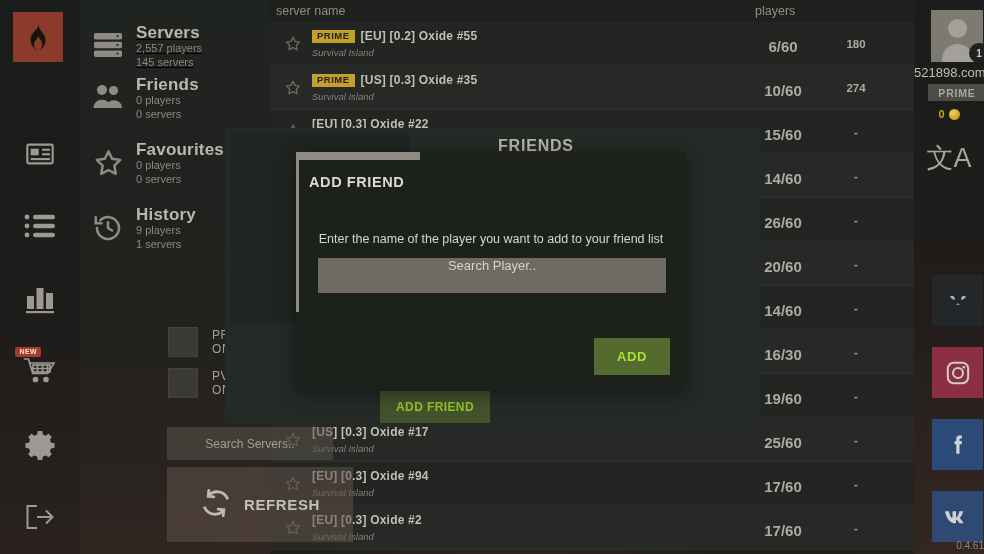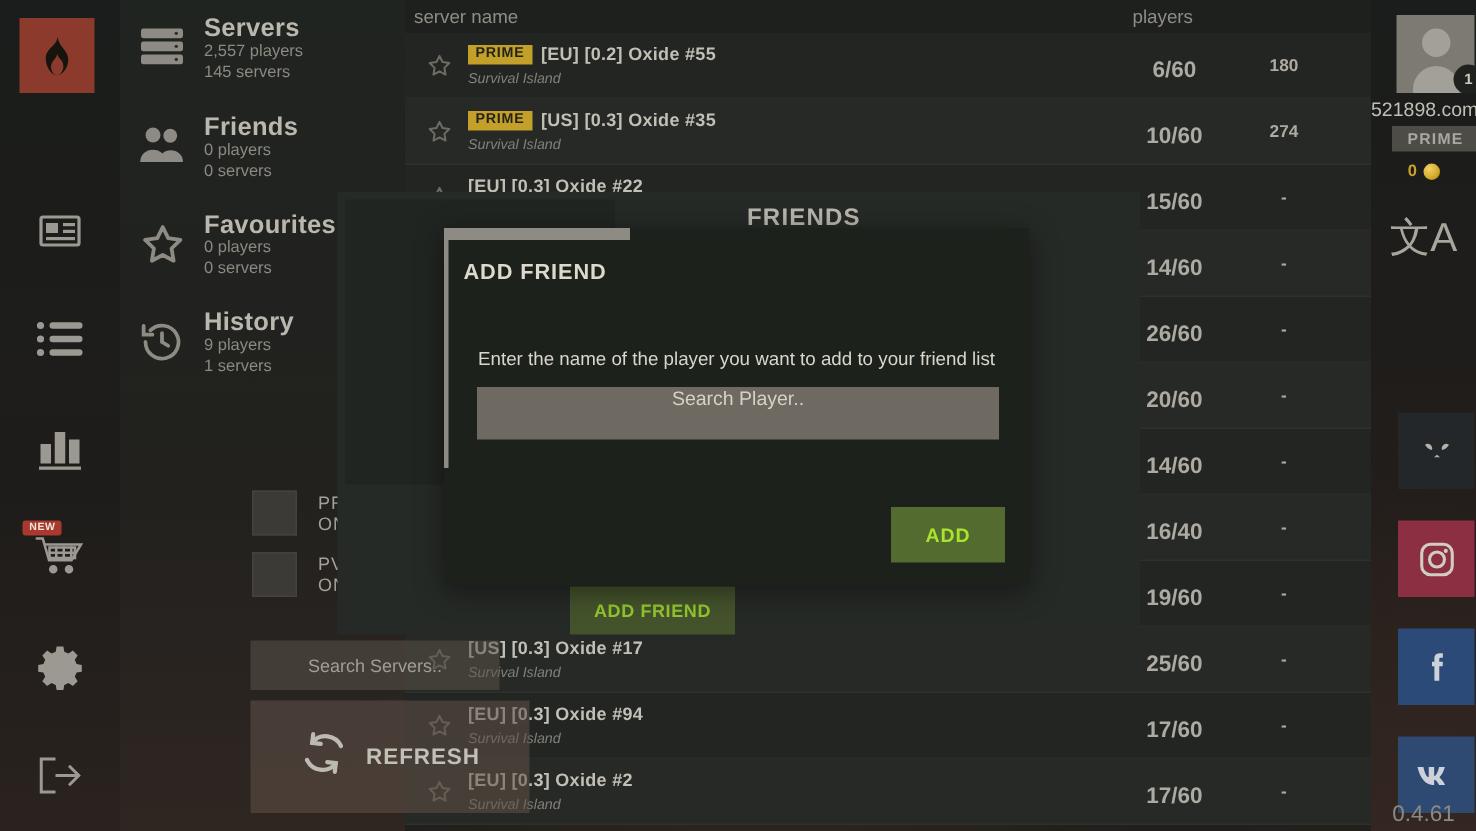--- a/index.html
+++ b/index.html
@@ -205,21 +205,21 @@
     text-align: center; font-size: 27px; color: #a7a59c;
     line-height: 1;
   }
   .social {
     position: absolute; left: 18px;
     width: 51px; height: 51px;
     display: flex; align-items: center; justify-content: center;
   }
   #version {
     position: absolute; left: 0; bottom: 3px; width: 70px;
-    text-align: center; font-size: 15px; color: #8b8981;
+    text-align: right; font-size: 10px; color: #8b8981;
   }
 
   
   #friends-panel {
     position: absolute; left: 225px; top: 128px;
     width: 535px; height: 295px;
     background: #262a27;
     z-index: 40;
   }
   #friends-title {
@@ -374,21 +374,21 @@
           <span class="sping">-</span>
         </div>
         <div class="srow alt">
           <span class="star"><svg width="18" height="18" viewBox="0 0 24 24" fill="none" stroke="currentColor" stroke-width="1.8" stroke-linejoin="round">
               <path d="M12 3l2.7 5.5 6 .9-4.35 4.25 1.03 6-5.38-2.83L6.62 19.65l1.03-6L3.3 9.4l6-.9z"></path>
             </svg></span>
           <span class="sname">
             <span>[US] [0.3] Oxide #30</span>
           </span>
           <span class="smap">Survival Island</span>
-          <span class="splayers">16/40</span>
+          <span class="splayers">16/30</span>
           <span class="sping">-</span>
         </div>
         <div class="srow">
           <span class="star"><svg width="18" height="18" viewBox="0 0 24 24" fill="none" stroke="currentColor" stroke-width="1.8" stroke-linejoin="round">
               <path d="M12 3l2.7 5.5 6 .9-4.35 4.25 1.03 6-5.38-2.83L6.62 19.65l1.03-6L3.3 9.4l6-.9z"></path>
             </svg></span>
           <span class="sname">
             <span>[EU] [0.3] Oxide #12</span>
           </span>
           <span class="smap">Survival Island</span>
@@ -426,21 +426,21 @@
           </span>
           <span class="smap">Survival Island</span>
           <span class="splayers">17/60</span>
           <span class="sping">-</span>
         </div>
       </div>
   </div>
 
   <div id="navpanel">
     <div id="nav-items">
-        <div class="nav-item" style="top: 4px;">
+        <div class="nav-item" style="top: 18px; text-decoration: underline;">
           <div class="nav-ico">
             <svg width="30" height="28" viewBox="0 0 30 28" fill="#8d8b83">
               <rect x="1" y="2" width="28" height="6.5" rx="1.6"></rect>
               <rect x="1" y="10.7" width="28" height="6.5" rx="1.6"></rect>
               <rect x="1" y="19.4" width="28" height="6.5" rx="1.6"></rect>
               <circle cx="24.5" cy="5.2" r="1.1" fill="#2a2d29"></circle>
               <circle cx="24.5" cy="13.9" r="1.1" fill="#2a2d29"></circle>
               <circle cx="24.5" cy="22.6" r="1.1" fill="#2a2d29"></circle>
             </svg>
           </div>

